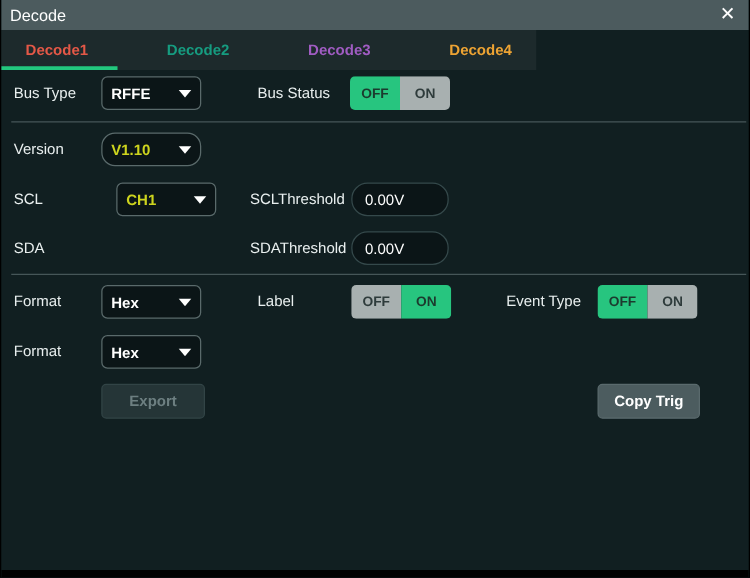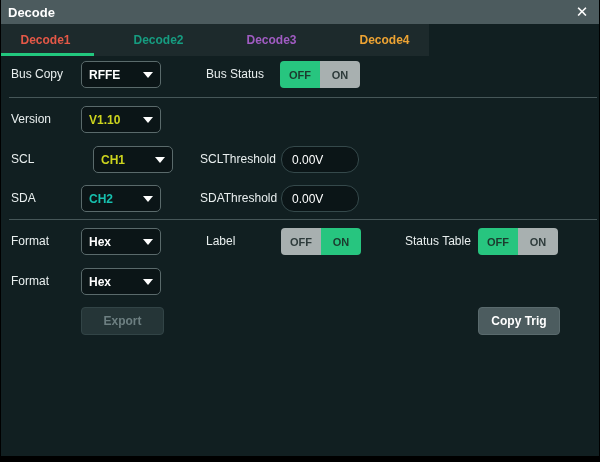--- a/index.html
+++ b/index.html
@@ -6,21 +6,21 @@
   html,body { background:#000; }
   body { font-family:"Liberation Sans", sans-serif; }
   .dialog {
     position:relative; width:600px; height:462px; overflow:hidden;
     background:#111f21; border-left:1px solid #000; border-right:1px solid #000;
   }
   .titlebar {
     position:absolute; top:0; left:0; width:100%; height:24px;
     background:#4c5b5e; display:flex; align-items:center;
   }
-  .title { color:#fff; font-size:13px; font-weight:bold; padding-left:7px; }
+  .title { color:#fff; font-size:13px; font-weight:normal; padding-left:7px; }
   .close {
     position:absolute; right:6px; top:0; width:22px; height:24px;
     color:#fff; font-size:15px; line-height:24px; text-align:center; cursor:pointer;
   }
   .tabstrip {
     position:absolute; top:24px; left:0; width:428px; height:32px;
     background:#1d2a2c; display:flex;gap:24px;
   }
   .tab {
     position:relative; width:107px; height:32px; display:flex;
@@ -76,72 +76,68 @@
     <span class="close">✕</span>
   </div>
 
   <div class="tabstrip">
     <div class="tab active" style=";color:#e45847">Decode1</div>
     <div class="tab" style=";color:#169c80">Decode2</div>
     <div class="tab" style=";color:#a express05cc2; color:#a05cc2">Decode3</div>
     <div class="tab" style=";color:#eda333">Decode4</div>
   </div>
 
-  <span class="lbl" style="top:61px;left:10px;">Bus Copy</span>
+  <span class="lbl" style="top:61px;left:10px;">Bus Type</span>
   <div class="dropdown" style="top:61px;left:80px;">
     <span class="val" style=";color:#ffffff">RFFE</span>
     <span class="arrow-down"></span>
   </div>
   <span class="lbl" style="top:61px;left:205px;">Bus Status</span>
   <div class="toggle" style="top:61px;left:279px;">
     <span class="seg active">OFF</span>
     <span class="seg">ON</span>
   </div>
 
   <div class="divider" style="top:97px;"></div>
 
   <span class="lbl" style="top:106px;left:10px;">Version</span>
-  <div class="dropdown" style="top:106px;left:80px;">
+  <div class="dropdown" style="top:106px;left:80px;border-radius:11px;">
     <span class="val" style=";color:#cdd41e">V1.10</span>
     <span class="arrow-down"></span>
   </div>
 
   <span class="lbl" style="top:146px;left:10px;">SCL</span>
   <div class="dropdown" style="top:146px;left:80px;margin-left:12px;">
     <span class="val" style=";color:#cdd41e">CH1</span>
     <span class="arrow-down"></span>
   </div>
   <span class="lbl" style="top:146px;left:199px;">SCLThreshold</span>
   <div class="input" style="top:146px;left:280px;">
     <span>0.00V</span>
   </div>
 
   <span class="lbl" style="top:185px;left:10px;">SDA</span>
-  <div class="dropdown" style="top:185px;left:80px;">
-    <span class="val" style=";color:#17c0ae">CH2</span>
-    <span class="arrow-down"></span>
-  </div>
   <span class="lbl" style="top:185px;left:199px;">SDAThreshold</span>
   <div class="input" style="top:185px;left:280px;">
     <span>0.00V</span>
   </div>
 
   <div class="divider" style="top:219px;"></div>
 
   <span class="lbl" style="top:228px;left:10px;">Format</span>
   <div class="dropdown" style="top:228px;left:80px;">
     <span class="val" style=";color:#ffffff">Hex</span>
     <span class="arrow-down"></span>
   </div>
   <span class="lbl" style="top:228px;left:205px;">Label</span>
   <div class="toggle" style="top:228px;left:280px;">
     <span class="seg">OFF</span>
     <span class="seg active">ON</span>
   </div>
-  <span class="lbl" style="top:228px;left:404px;">Status Table</span>
+  <span class="lbl" style="top:228px;left:404px;">Event Type</span>
   <div class="toggle" style="top:228px;left:477px;">
     <span class="seg active">OFF</span>
     <span class="seg">ON</span>
   </div>
 
   <span class="lbl" style="top:268px;left:10px;">Format</span>
   <div class="dropdown" style="top:268px;left:80px;">
     <span class="val" style=";color:#ffffff">Hex</span>
     <span class="arrow-down"></span>
   </div>

